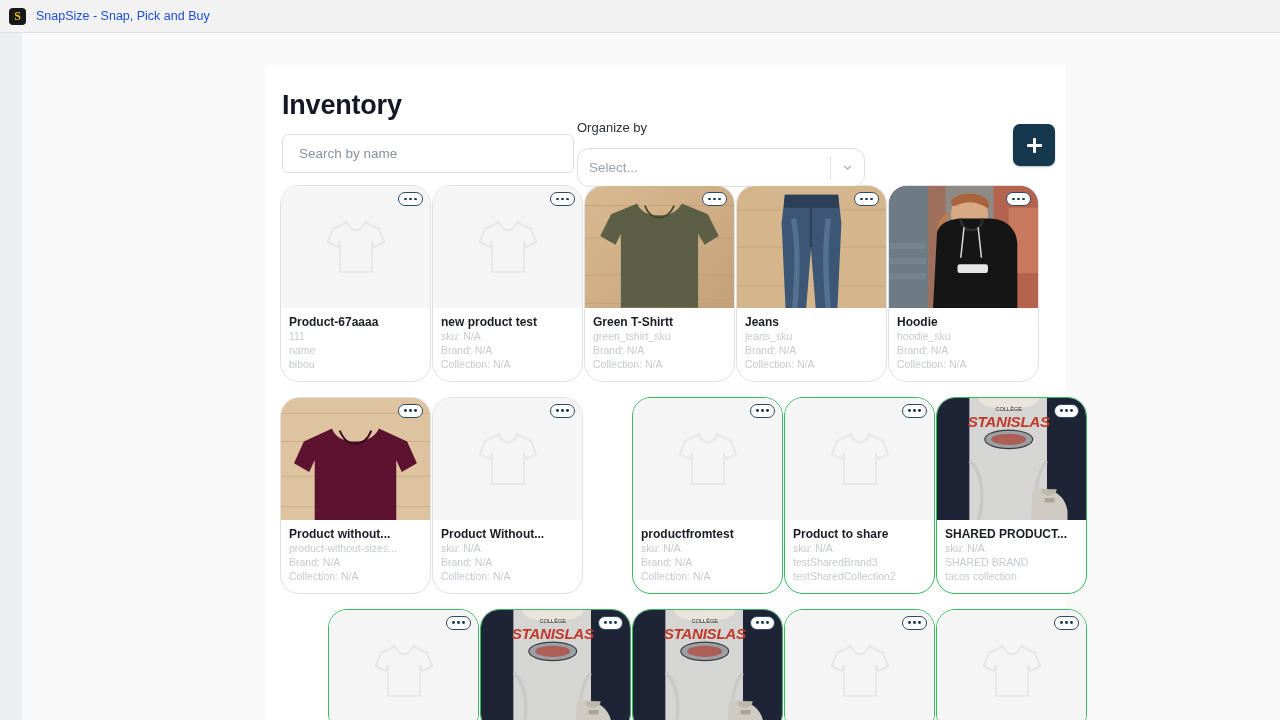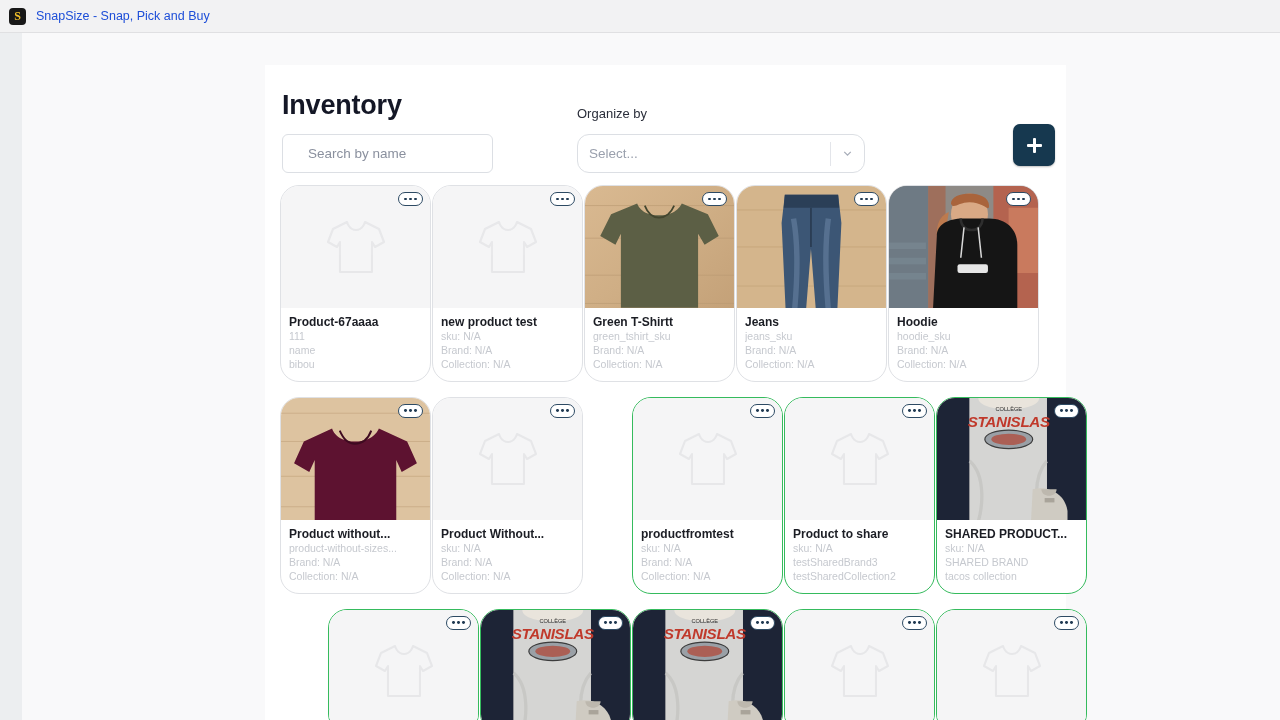--- a/index.html
+++ b/index.html
@@ -52,28 +52,28 @@
     background:#ffffff;
   }
 
   
   .hdr{ position:relative; padding:27px 0 0 17px; height:120px; }
   .ttl{
     font-size:27px; font-weight:bold; color:#141726;
     letter-spacing:-.2px; line-height:1;
   }
   .searchbox{
-    margin-top:15px; width:211px; height:39px;
+    margin-top:15px; width:292px; height:39px;
     border:1px solid #dcdfe4; border-radius:6px;
     background:#fff; display:flex; align-items:center;
-    padding:0 25px; font-size:13.5px; color:#8a909e;
+    padding:0 16px; font-size:13.5px; color:#8a909e;
   }
 
   .organize{
-    position:absolute; left:312px; top:41px; width:288px;
+    position:absolute; left:312px; top:55px; width:288px;
   }
   .orglabel{ font-size:13px; color:#2a2e3a; }
   .selectwrap{
     margin-top:13px; width:288px; height:39px;
     border:1px solid #dcdfe4; border-radius:12px;
     background:#fff; display:flex; align-items:center;
   }
   .selval{ flex:1; padding-left:11px; font-size:13.5px; color:#9aa0ad; }
   .seldiv{ width:1px; height:24px; background:#e3e5ea; }
   .selarrow{

